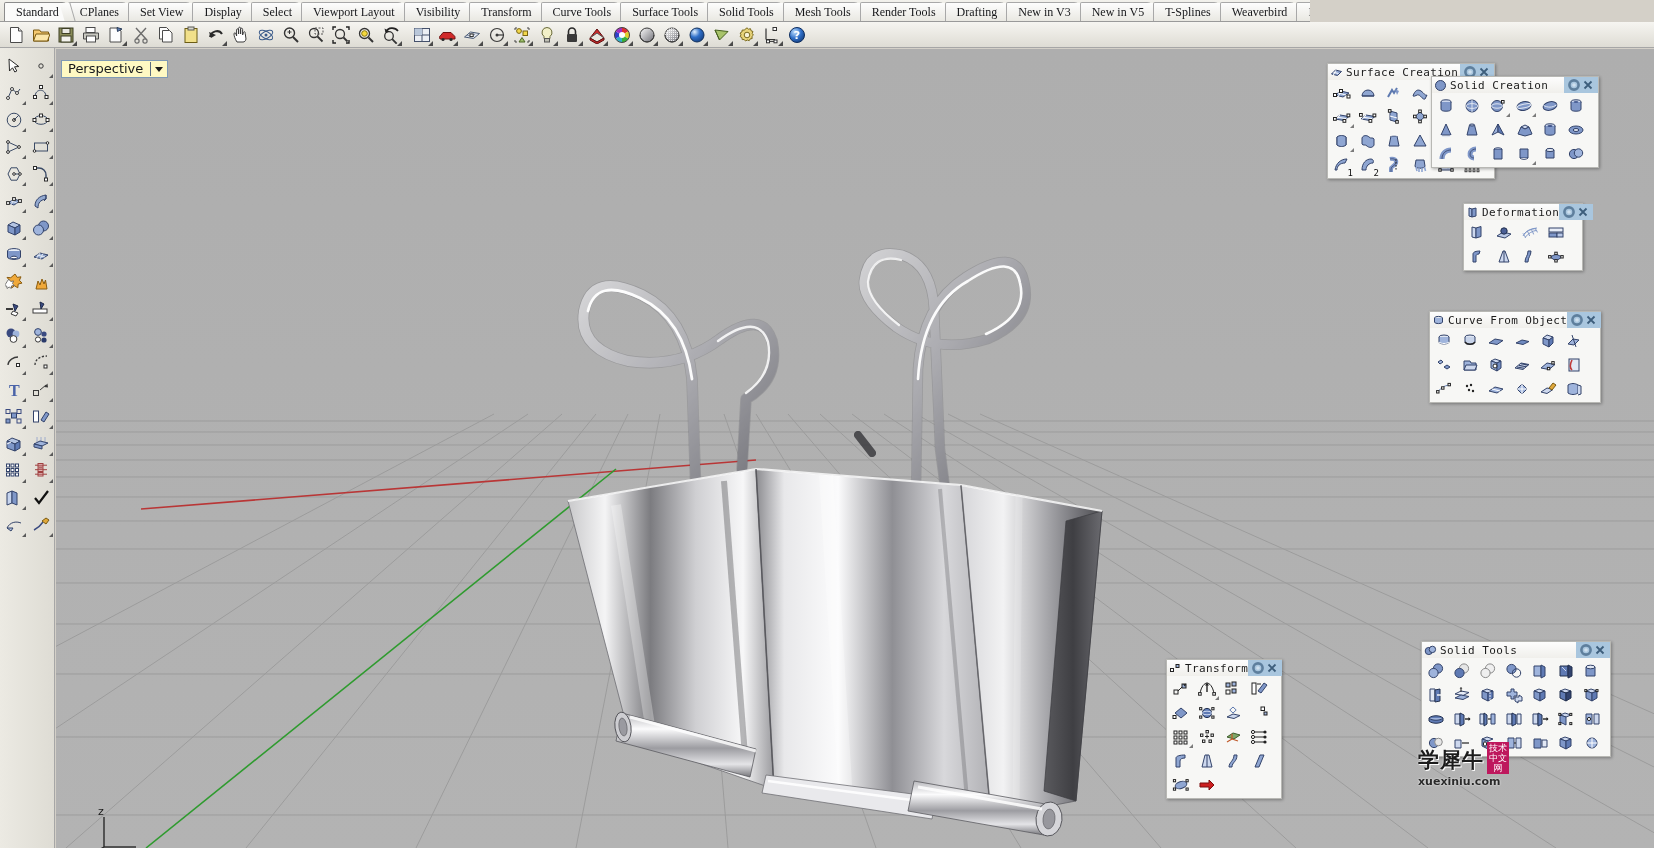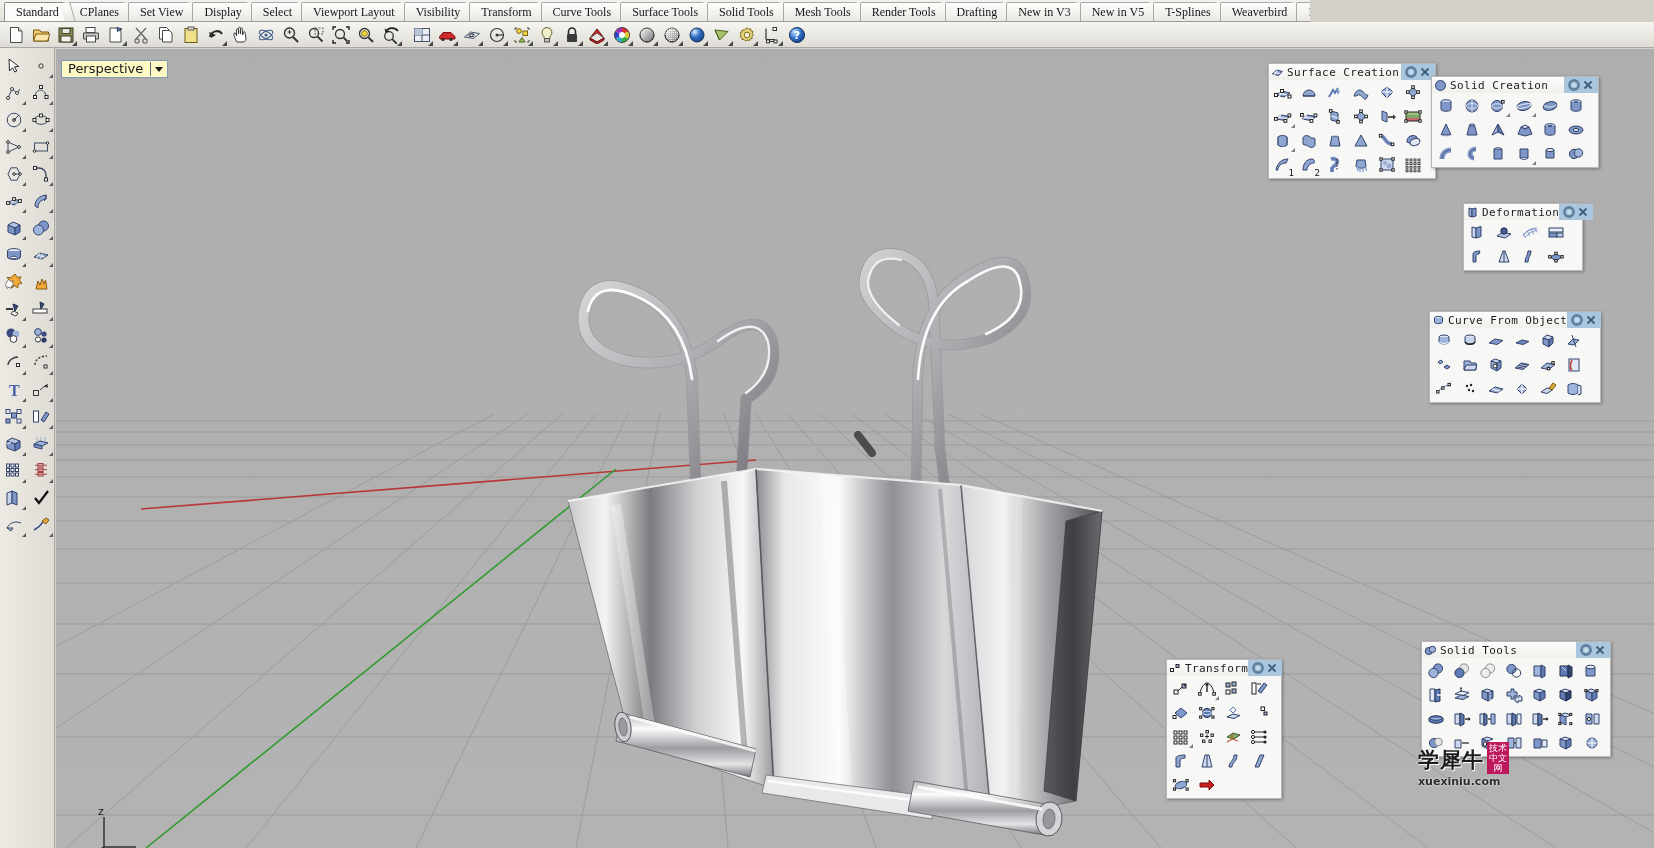--- a/index.html
+++ b/index.html
@@ -1047,21 +1047,21 @@
       </g>
     </svg>
 
     <div id="vp-label">
       <span class="cap">Perspective</span>
       <span class="divider"></span>
       <span class="arr"></span>
     </div>
   </div>
 
-  <div class="panel" id="panel-surface-creation" style="left:1268px; top:63px; width:168px;">
+  <div class="panel" id="panel-surface-creation" style="left:1327px; top:63px; width:168px;">
     <div class="panel-title">
       <span class="t-ico">
         <svg width="13" height="13" viewBox="0 0 13 13">
             <path d="M1.5 8l4-4 6 1.5-4 4z" fill="#8fa6d2" stroke="#33436a"></path>
             <path d="M3.5 6.3l5 1.2M5.8 4.4l-2.6 5" stroke="#fff"></path>
           </svg>
       </span>
       <span class="t-txt">Surface Creation</span>
       <span class="t-btns">
         <span class="tb-gear">

